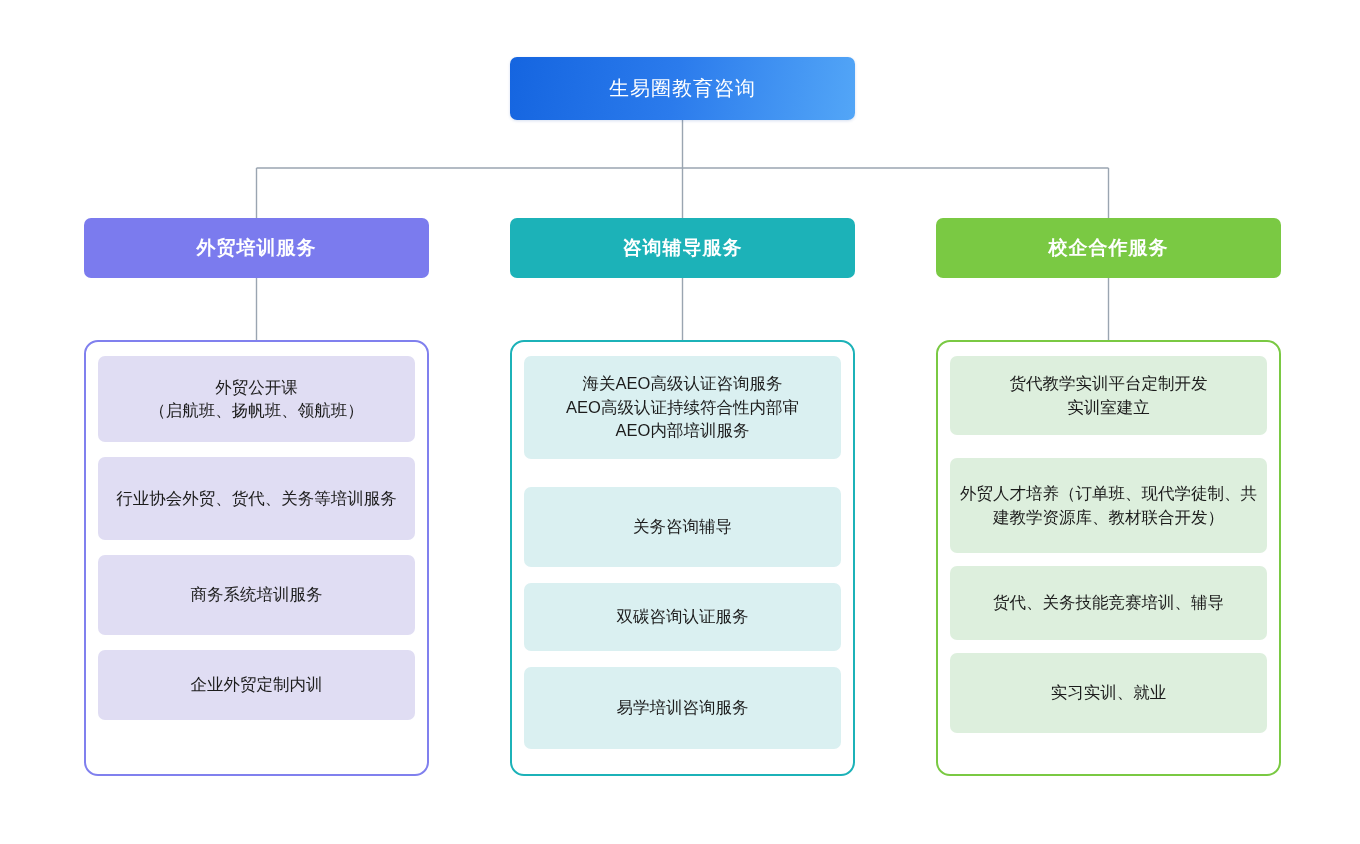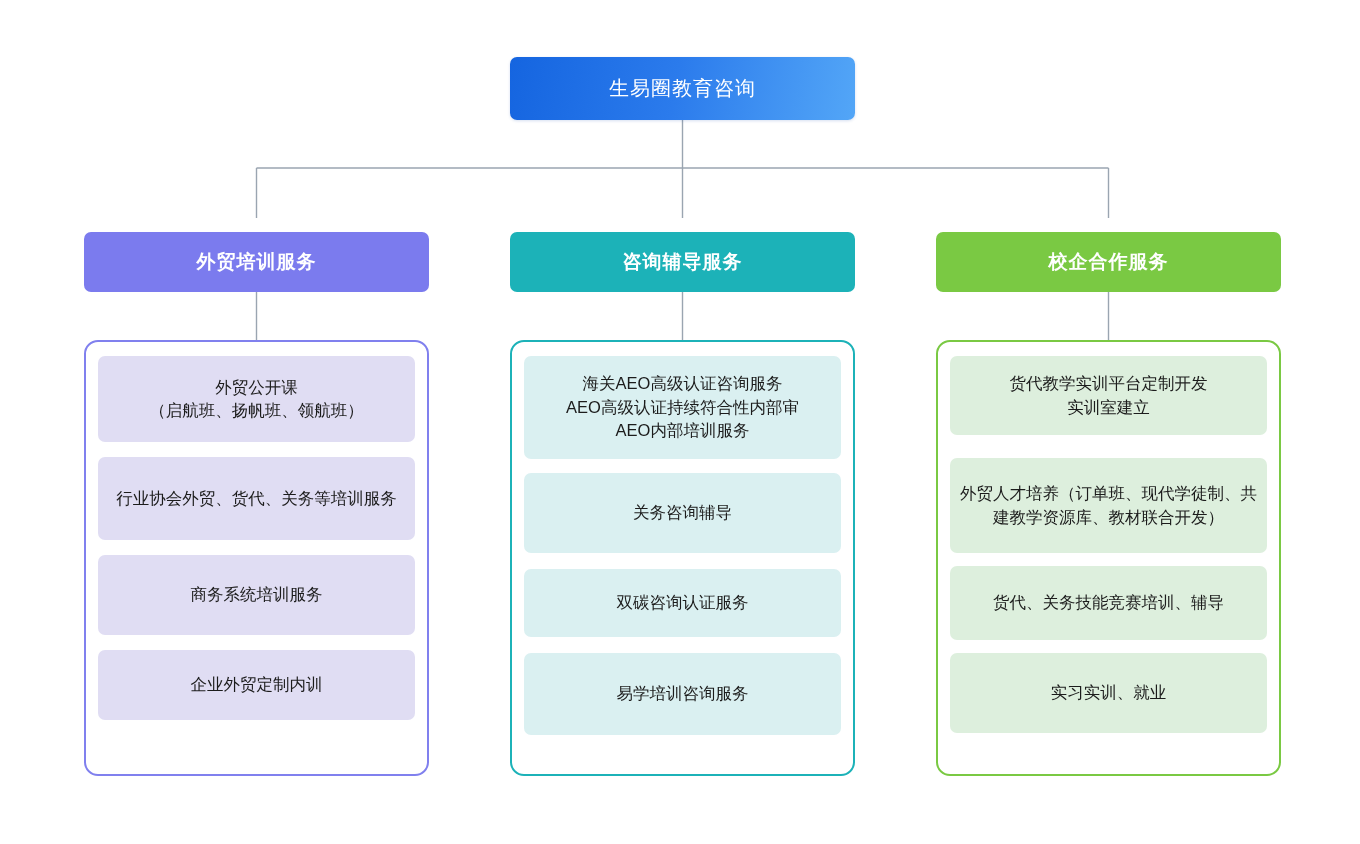--- a/index.html
+++ b/index.html
@@ -56,21 +56,21 @@
     top: 0;
     width: 345px;
     height: 844px;
   }
   .column.col-0 { left: 84px; }
   .column.col-1 { left: 510px; padding-left: 20px; }
   .column.col-2 { left: 936px; }
 
   .branch-header {
     position: absolute;
-    top: 232px;
+    top: 218px;
     left: 0;
     width: 345px;
     height: 60px;
     border-radius: 7px;
     display: flex;
     align-items: center;
     justify-content: center;
   }
   .branch-title {
     color: #ffffff;
@@ -167,21 +167,21 @@
         <span class="panel-item-text">企业外贸定制内训</span>
       </div>
     </div>
   </div>
 
   <div class="column col-1 theme-teal">
     <div class="branch-header">
       <span class="branch-title">咨询辅导服务</span>
     </div>
     <div class="branch-panel">
-      <div class="panel-item" style="height:103px;margin-bottom:14px">
+      <div class="panel-item" style="height:103px;margin-bottom:28px">
         <span class="panel-item-text">海关AEO高级认证咨询服务
 AEO高级认证持续符合性内部审
 AEO内部培训服务</span>
       </div>
       <div class="panel-item" style="height:80px;margin-bottom:16px">
         <span class="panel-item-text">关务咨询辅导</span>
       </div>
       <div class="panel-item" style="height:68px;margin-bottom:16px">
         <span class="panel-item-text">双碳咨询认证服务</span>
       </div>

